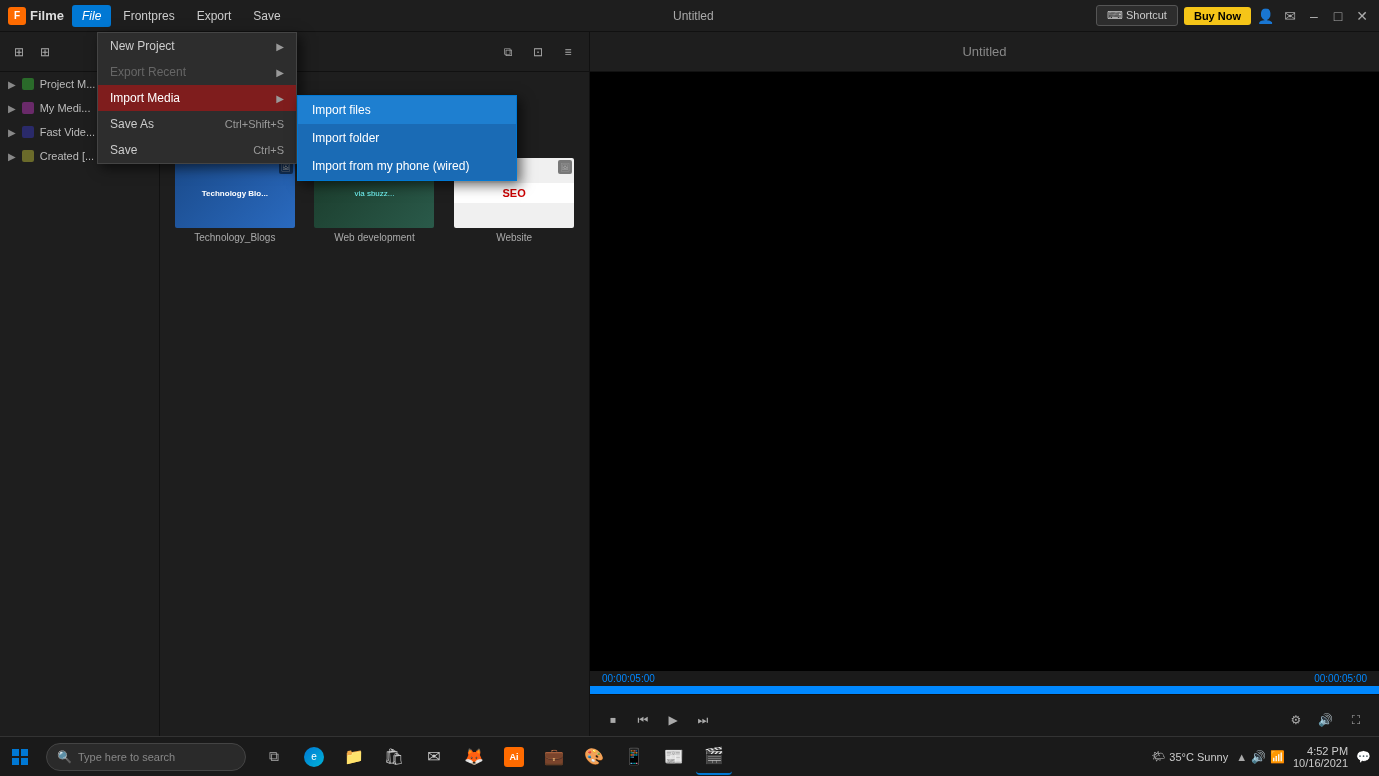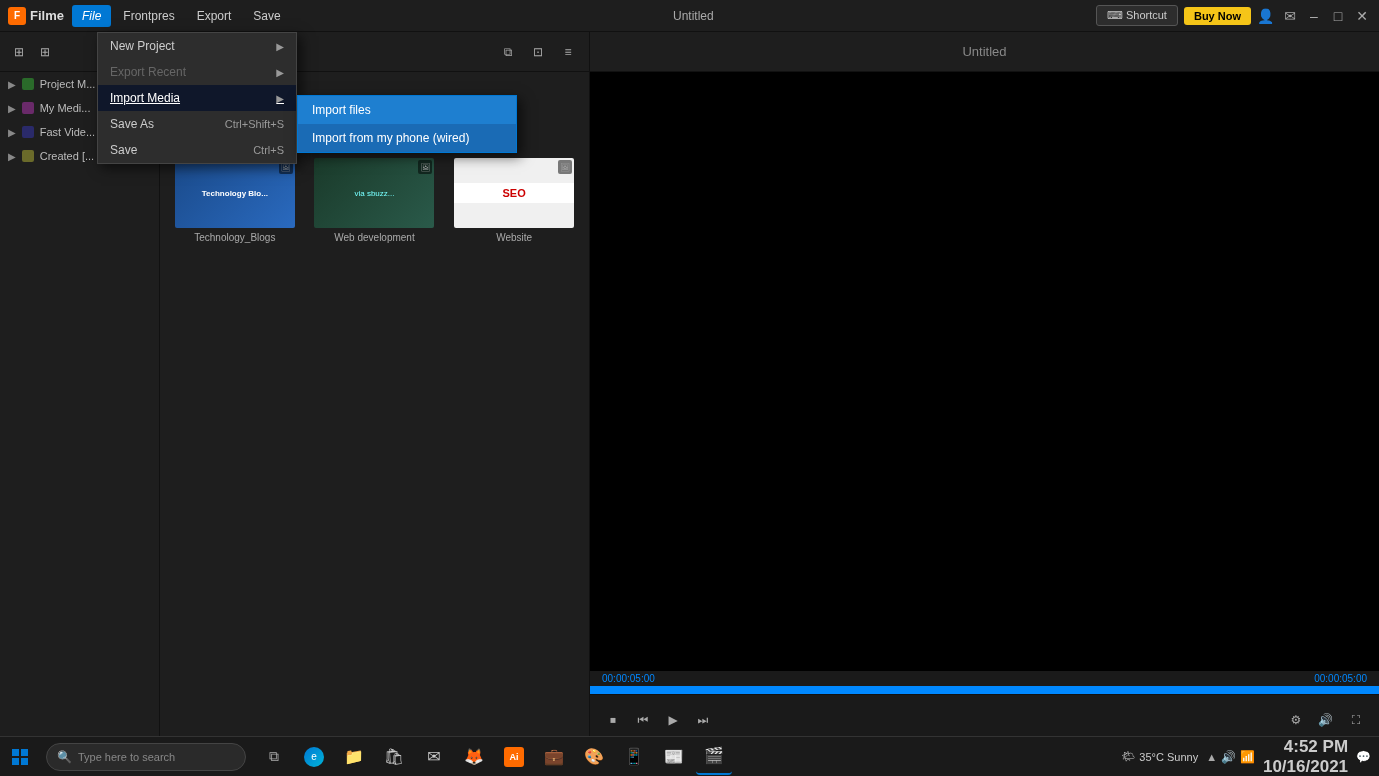--- a/index.html
+++ b/index.html
@@ -66,41 +66,41 @@
     
     #timeline-hamburger { width: 28px; height: 36px; display: flex; align-items: center; justify-content: center; cursor: pointer; }
 
     
     #taskbar { position: absolute; bottom: 0; left: 0; right: 0; height: 40px; background: #1a1a1a; display: flex; align-items: center; border-top: 1px solid #333; }
     #taskbar-start { width: 40px; height: 40px; display: flex; align-items: center; justify-content: center; cursor: pointer; }
     #taskbar-search { flex: 0 0 200px; height: 28px; background: #2a2a2a; border: 1px solid #444; border-radius: 14px; display: flex; align-items: center; padding: 0 10px; gap: 6px; margin: 0 6px; }
     #taskbar-apps { display: flex; align-items: center; gap: 4px; margin-left: 4px; }
     .taskbar-app { width: 36px; height: 36px; display: flex; align-items: center; justify-content: center; cursor: pointer; border-radius: 4px; }
     #taskbar-right { margin-left: auto; display: flex; align-items: center; gap: 8px; padding-right: 8px; }
-    #taskbar-time { text-align: right; font-size: 17px; color: #ccc; font-weight: bold; }
+    #taskbar-time { text-align: right; font-size: 11px; color: #ccc; }
     #taskbar-weather { display: flex; align-items: center; gap: 4px; font-size: 11px; color: #ccc; }
 
     
     #file-menu { position: absolute; left: 97px; top: 32px; background: #2d2d2d; border: 1px solid #444; width: 200px; z-index: 1000; box-shadow: 4px 4px 12px rgba(0,0,0,0.6); }
     .fm-item { display: flex; align-items: center; justify-content: space-between; padding: 6px 12px; color: #ccc; cursor: pointer; font-size: 12px; }
     .fm-item.disabled { color: #666; cursor: default; }
     .fm-shortcut { color: #999; font-size: 11px; }
     .fm-arrow { color: #999; font-size: 10px; }
 
     #import-submenu { position: absolute; left: 297px; top: 95px; background: #1a6bb5; border: 1px solid #0078d4; width: 220px; z-index: 1001; box-shadow: 4px 4px 12px rgba(0,0,0,0.6); }
     .im-item { display: flex; padding: 7px 14px; color: white; cursor: pointer; font-size: 12px; }
     .im-item.selected { background: #1e7fd0; }
 
     
     .tech-text { color: #fff; font-size: 8px; font-weight: bold; text-align: center; padding: 4px; }
     .web-text { color: #7ff; font-size: 8px; text-align: center; padding: 4px; }
     .seo-text { color: #c00; font-size: 11px; font-weight: bold; text-align: center; background: #fff; padding: 4px; width: 100%; }
 
     
-    #import-media-item { background: #0f172a; color: white; text-decoration: underline; }
+    #import-media-item { background: #7f1d1d; color: white; }
   </style>
 </head>
 <body>
 
 <div id="titlebar">
   <div id="titlebar-left">
     <div id="app-logo">
       <div id="app-logo-icon">F</div>
       <span id="app-title-text">Filme</span>
     </div>
@@ -276,20 +276,23 @@
     <span>Save</span>
     <span class="fm-shortcut">Ctrl+S</span>
   </div>
 </div>
 
 <div id="import-submenu">
   <div class="im-item selected">
     <span>Import files</span>
   </div>
   <div class="im-item">
+    <span>Import folder</span>
+  </div>
+  <div class="im-item">
     <span>Import from my phone (wired)</span>
   </div>
 </div>
 
 <div id="taskbar">
   <div id="taskbar-start">
     <svg width="16" height="16" viewBox="0 0 16 16">
       <rect x="0" y="0" width="7" height="7" fill="#0078d4"></rect>
       <rect x="9" y="0" width="7" height="7" fill="#0078d4"></rect>
       <rect x="0" y="9" width="7" height="7" fill="#0078d4"></rect>

